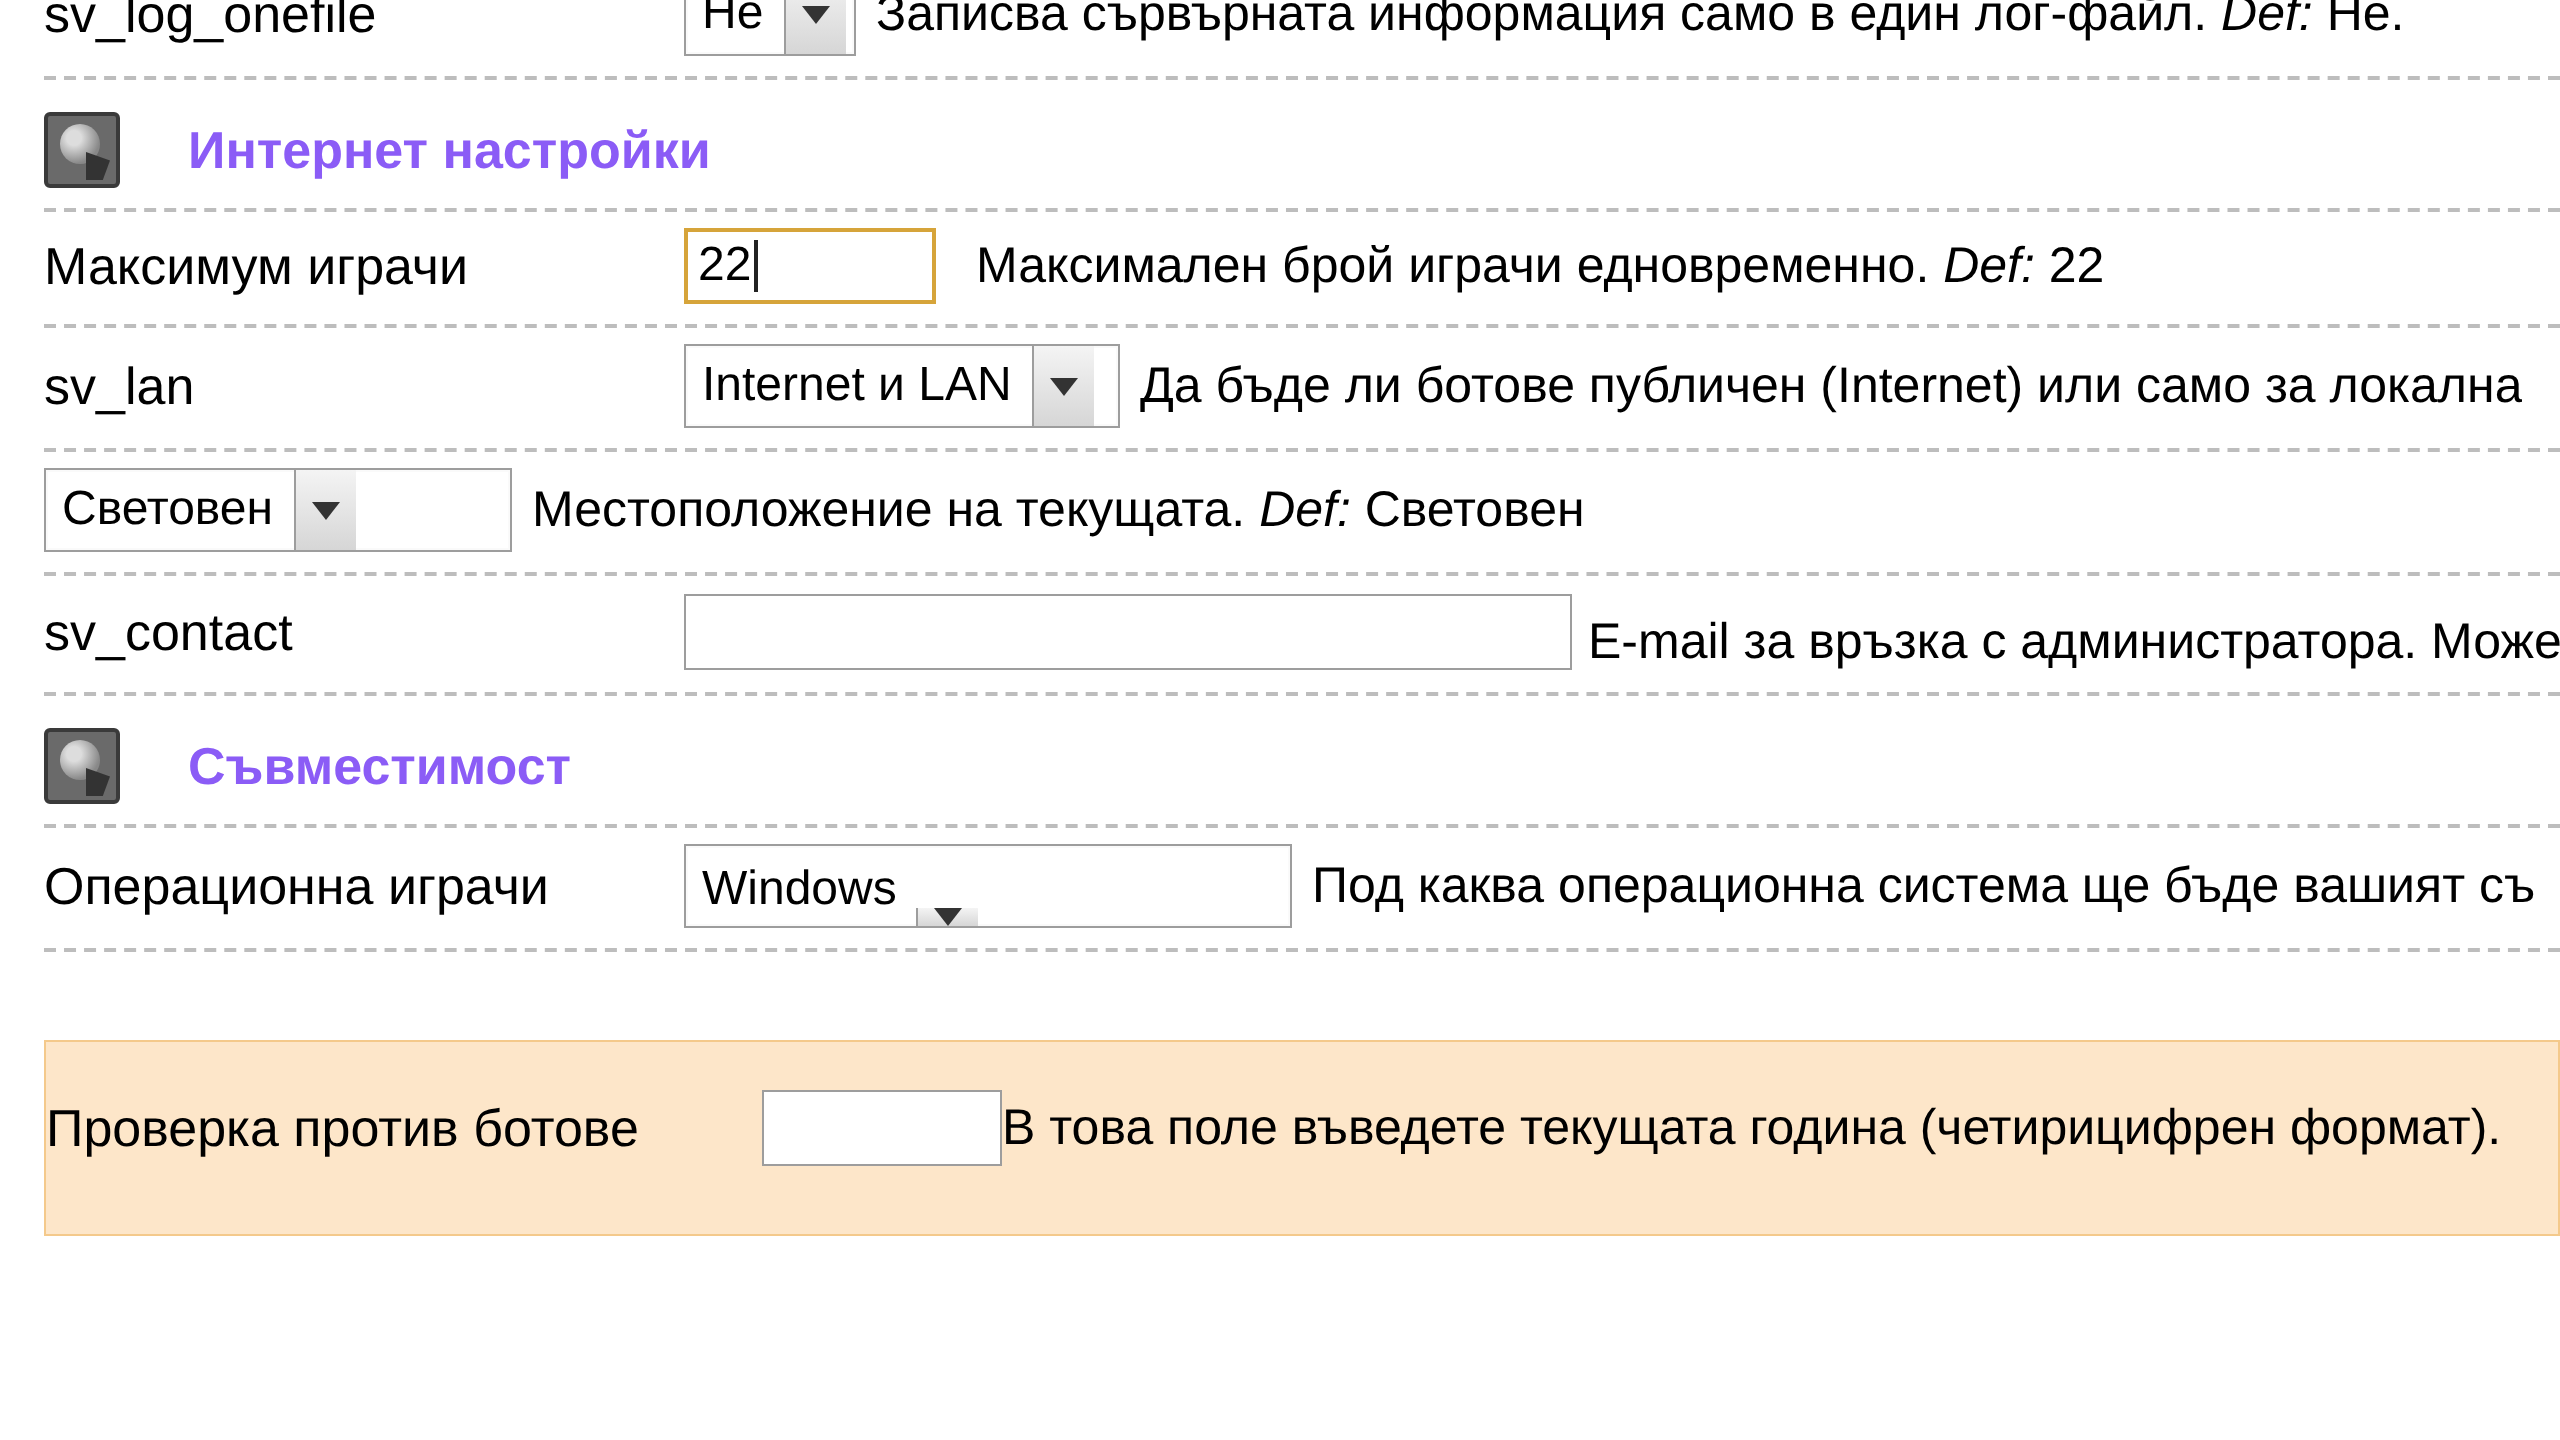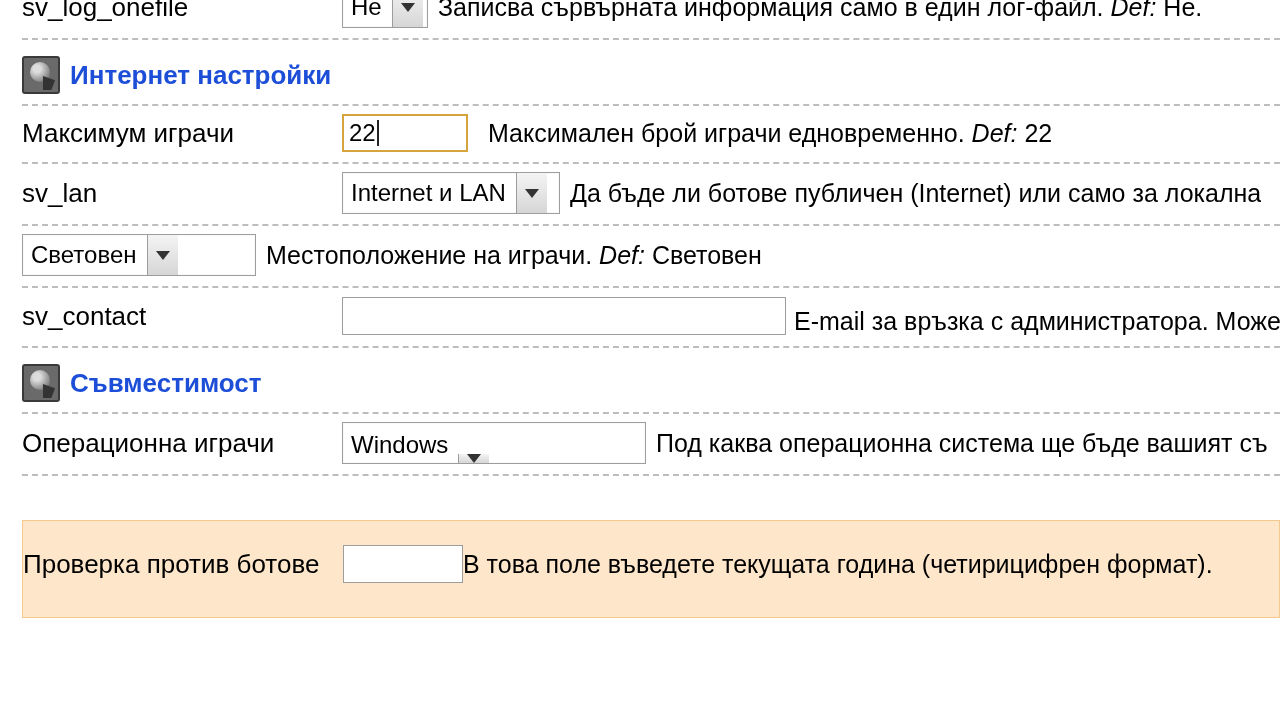--- a/index.html
+++ b/index.html
@@ -3,33 +3,33 @@
 <meta charset="utf-8">
 <style>
   html,body{margin:0;padding:0;background:#fff;font-family:Arial,Helvetica,sans-serif;font-size:24px;color:#000;overflow:hidden;}
   .page{width:1280px;height:720px;position:relative;padding-left:22px;box-sizing:border-box;}
   .row{display:flex;align-items:center;border-bottom:2px dashed #bdbdbd;padding:8px 0 10px 0;}
   .label{width:320px;flex:0 0 320px;font-size:26px;color:#000;}
   .controls{display:flex;align-items:center;flex:1;}
   .desc{margin-left:10px;font-size:25px;white-space:nowrap;overflow:hidden;}
   .def{font-style:italic;}
   .section{display:flex;align-items:center;gap:10px;padding:16px 0 10px 0;border-bottom:2px dashed #bdbdbd;}
-  .section-title{color:#1d4ed8;font-weight:bold;font-size:26px;}
+  .section-title{color:#8b5cf6;font-weight:bold;font-size:26px;margin-left:24px;}
   .cs-icon{width:34px;height:34px;background:#6a6a6a;border:2px solid #3a3a3a;position:relative;border-radius:3px;}
   .cs-icon::before{content:"";position:absolute;left:6px;top:4px;width:20px;height:20px;border-radius:50%;background:radial-gradient(circle at 35% 35%,#ddd 20%,#888 70%);}
   .cs-icon::after{content:"";position:absolute;right:3px;bottom:2px;width:12px;height:14px;background:#333;clip-path:polygon(0 0,100% 30%,70% 100%,0 100%);}
   .select{display:flex;align-items:stretch;border:1px solid #9d9d9d;background:#fff;height:40px;box-shadow:inset 0 0 0 1px rgba(0,0,0,.02);}
   .select .sel-text{padding:4px 10px 4px 8px;font-size:24px;display:flex;align-items:center;}
   .select .sel-btn{width:30px;background:linear-gradient(#f4f4f4,#d6d6d6);border-left:1px solid #9d9d9d;display:flex;align-items:center;justify-content:center;}
   .select .sel-btn .tri{width:0;height:0;border-left:7px solid transparent;border-right:7px solid transparent;border-top:9px solid #333;}
   .textin{border:1px solid #9d9d9d;background:#fff;height:38px;font-size:24px;padding:2px 6px;box-sizing:border-box;}
   .textin.focused{border:2px solid #d6a43a;background:#fff;padding:1px 5px;}
   .caret{display:inline-block;width:2px;height:26px;background:#222;vertical-align:middle;margin-left:1px;}
   .highlight-box{background:#fde6c9;border:1px solid #f4c98b;margin-top:44px;padding:18px 0 24px 0;}
-  .highlight-box .row{border-bottom:none;padding-top:6px;}
+  .highlight-box .row{border-bottom:none;padding-top:6px;gap:38px;}
 </style>
 </head>
 <body>
 
 <div class="page">
 
   <div class="row" style="padding-top:0;margin-top:-14px;">
     <div class="label" style="font-family:Arial;font-weight:normal;">sv_log_onefile</div>
     <div class="controls">
       <div class="select" style="min-width:84px;">
@@ -79,21 +79,21 @@
 
   <div class="row">
     <div class="controls">
       <div class="select" style="min-width:232px;">
         <div class="sel-text">Световен</div>
         <div class="sel-btn">
             <div class="tri"></div>
           </div>
       </div>
       <div class="desc">
-        <span>Местоположение на играчи. </span><span class="def">Def:</span><span> Световен</span>
+        <span>Местоположение на текущата. </span><span class="def">Def:</span><span> Световен</span>
       </div>
     </div>
   </div>
 
   <div class="row">
     <div class="label">sv_contact</div>
     <div class="controls">
       <input class="textin" style="width: 444px;" value="">
       <div class="desc" style="margin-left:8px;margin-top:11px;">
         <span>E-mail за връзка с администратора. Може</span>

